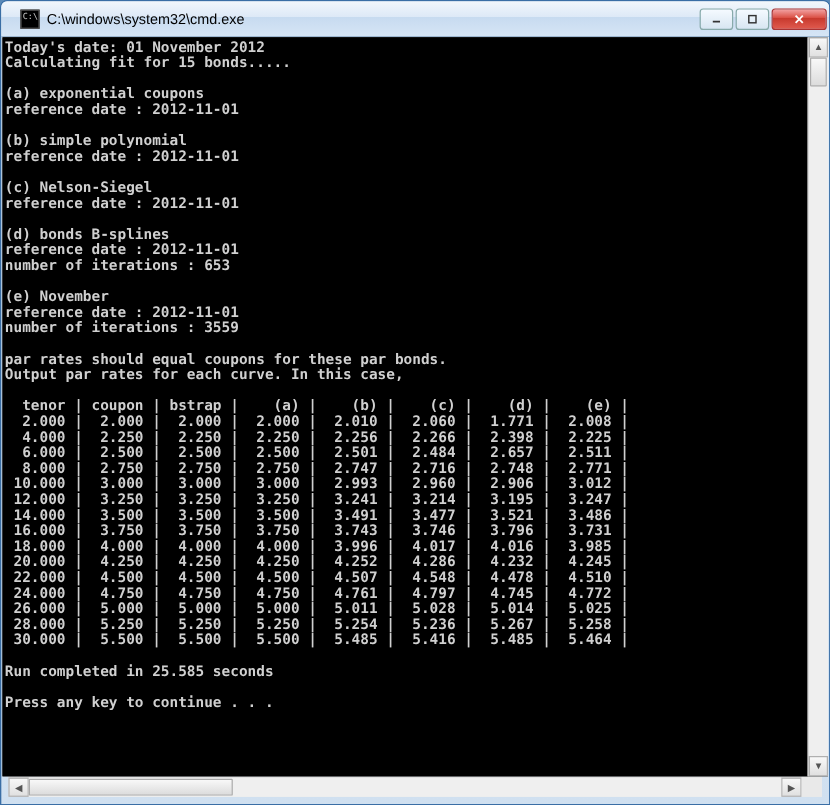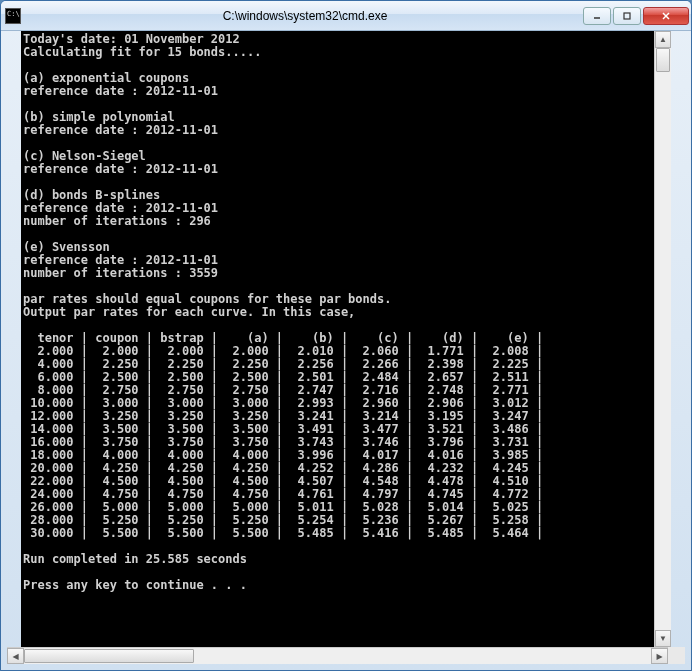--- a/index.html
+++ b/index.html
@@ -18,23 +18,22 @@
     border-radius: 6px 6px 0 0;
     display: flex;
     flex-direction: column;
   }
   .titlebar {
     height: 30px;
     background: linear-gradient(to bottom, #f2f7fc 0%, #dde9f7 45%, #c7dbf0 46%, #d6e5f5 100%);
     border-radius: 5px 5px 0 0;
     display: flex;
     align-items: center;
-    padding: 0 2px 0 4px;
+    padding: 0 2px 0 16px;
     border-bottom: 1px solid #9db7d1;
-    text-align: center;
   }
   .titlebar .icon {
     width: 16px; height: 16px;
     background: #000;
     border: 1px solid #555;
     margin-right: 6px;
     position: relative;
   }
   .titlebar .icon::after {
     content: "C:\\";
@@ -66,21 +65,21 @@
     background: linear-gradient(to bottom, #f2a0a0, #d94b3f 45%, #c83a2e 46%, #e05a4e);
     border-color: #a33;
     color: #fff;
     width: 46px;
   }
   .winbtn svg { width: 10px; height: 10px; }
   .content-wrap {
     flex: 1;
     display: flex;
     background: #000;
-    margin: 0 20px;
+    margin: 0 1px;
     position: relative;
     overflow: hidden;
   }
   .console {
     flex: 1;
     background: #000;
     color: #d0d0d0;
     font-family: "Lucida Console", Consolas, monospace;
     font-size: 12px;
     line-height: 13px;
@@ -168,22 +167,22 @@
           </svg>
       </div>
     </div>
   </div>
 
   <div class="content-wrap">
     <div class="console"><div>Today's date: 01 November 2012</div><div>Calculating fit for 15 bonds.....</div>
 <div>(a) exponential coupons</div><div>reference date : 2012-11-01</div>
 <div>(b) simple polynomial</div><div>reference date : 2012-11-01</div>
 <div>(c) Nelson-Siegel</div><div>reference date : 2012-11-01</div>
-<div>(d) bonds B-splines</div><div>reference date : 2012-11-01</div><div>number of iterations : 296</div>
-<div>(e) Svensson</div><div>reference date : 2012-11-01</div><div>number of iterations : 3559</div>
+<div>(d) bonds B-splines</div><div>reference date : 2012-11-01</div><div>number of iterations : 653</div>
+<div>(e) November</div><div>reference date : 2012-11-01</div><div>number of iterations : 3559</div>
 <div>par rates should equal coupons for these par bonds.</div><div>Output par rates for each curve. In this case,</div>
 <div>  tenor | coupon | bstrap |    (a) |    (b) |    (c) |    (d) |    (e) |</div><div id="table-rows"><div class="table-row">  2.000 |  2.000 |  2.000 |  2.000 |  2.010 |  2.060 |  1.771 |  2.008 |</div><div class="table-row">  4.000 |  2.250 |  2.250 |  2.250 |  2.256 |  2.266 |  2.398 |  2.225 |</div><div class="table-row">  6.000 |  2.500 |  2.500 |  2.500 |  2.501 |  2.484 |  2.657 |  2.511 |</div><div class="table-row">  8.000 |  2.750 |  2.750 |  2.750 |  2.747 |  2.716 |  2.748 |  2.771 |</div><div class="table-row"> 10.000 |  3.000 |  3.000 |  3.000 |  2.993 |  2.960 |  2.906 |  3.012 |</div><div class="table-row"> 12.000 |  3.250 |  3.250 |  3.250 |  3.241 |  3.214 |  3.195 |  3.247 |</div><div class="table-row"> 14.000 |  3.500 |  3.500 |  3.500 |  3.491 |  3.477 |  3.521 |  3.486 |</div><div class="table-row"> 16.000 |  3.750 |  3.750 |  3.750 |  3.743 |  3.746 |  3.796 |  3.731 |</div><div class="table-row"> 18.000 |  4.000 |  4.000 |  4.000 |  3.996 |  4.017 |  4.016 |  3.985 |</div><div class="table-row"> 20.000 |  4.250 |  4.250 |  4.250 |  4.252 |  4.286 |  4.232 |  4.245 |</div><div class="table-row"> 22.000 |  4.500 |  4.500 |  4.500 |  4.507 |  4.548 |  4.478 |  4.510 |</div><div class="table-row"> 24.000 |  4.750 |  4.750 |  4.750 |  4.761 |  4.797 |  4.745 |  4.772 |</div><div class="table-row"> 26.000 |  5.000 |  5.000 |  5.000 |  5.011 |  5.028 |  5.014 |  5.025 |</div><div class="table-row"> 28.000 |  5.250 |  5.250 |  5.250 |  5.254 |  5.236 |  5.267 |  5.258 |</div><div class="table-row"> 30.000 |  5.500 |  5.500 |  5.500 |  5.485 |  5.416 |  5.485 |  5.464 |</div></div>
 <div>Run completed in 25.585 seconds</div>
 <div>Press any key to continue . . .</div></div>
 
     <div class="vscroll">
       <div class="sbtn">▲</div>
       <div class="strack">
         <div class="sthumb"></div>
       </div>

